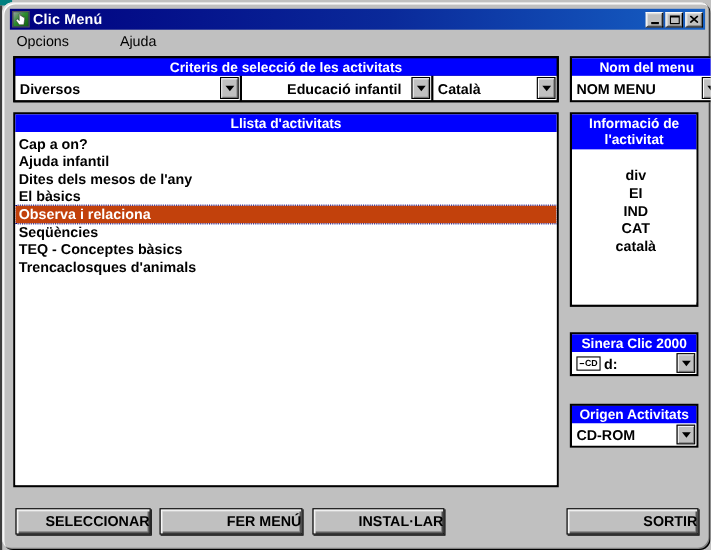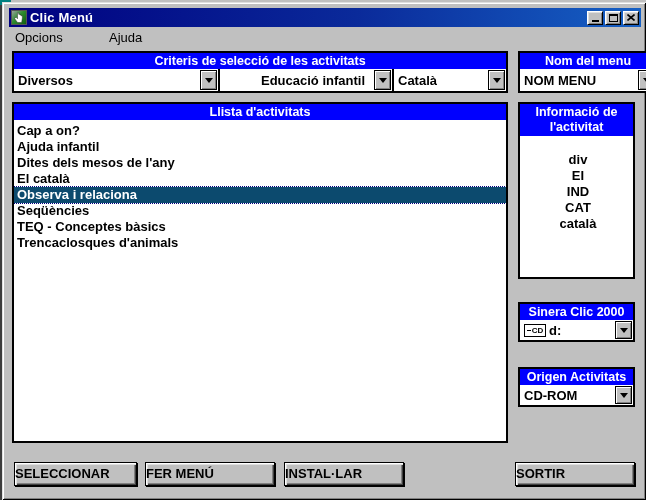--- a/index.html
+++ b/index.html
@@ -12,20 +12,21 @@
     overflow:hidden;
   }
   .desktop-fragment { position:absolute; left:0; top:0; width:11px; height:5px; background:#008080; }
   .screen-edge { position:absolute; left:0; top:5px; width:2px; height:495px; background:#3c3c3c; }
 
   .window {
     position:absolute; left:2px; top:2px; width:644px; height:498px;
     background:#c0c0c0;
     box-shadow: inset 1px 1px 0 #dfdfdf, inset -1px -1px 0 #000,
                 inset 2px 2px 0 #fff, inset -2px -2px 0 #808080;
+    border-radius: 10px;
   }
 
   
   .titlebar {
     position:absolute; left:7px; top:6px; width:632px; height:19px;
     background:linear-gradient(90deg,#000080 0%,#0a2a9a 55%,#1660c4 100%);
     display:flex; align-items:center; padding:0 2px; gap:3px;
   }
   .app-icon {
     width:16px; height:15px; flex:0 0 auto;
@@ -79,21 +80,21 @@
   .criteria-combos .c2 { width:112px; }
 
   
   .nom-panel { left:516px; top:49px; width:140px; height:42px; }
   .nom-combo { height:22px; }
 
   
   .list-panel { left:10px; top:100px; width:496px; height:341px; }
   .list-body { background:#fff; height:321px; padding-top:3px; overflow:hidden; }
   .list-item { height:16px; line-height:16px; font-weight:bold; padding-left:3px; white-space:nowrap; }
-  .list-item.selected { background:#0c4a6e; color:#fff; outline:1px dotted #000080; }
+  .list-item.selected { background:#c2410c; color:#fff; outline:1px dotted #000080; }
 
   
   .info-panel { left:516px; top:100px; width:117px; height:177px; }
   .info-body { background:#fff; height:139px; padding:16px 0 0 3px; }
   .info-line { height:16px; line-height:16px; font-weight:bold;text-align:center; }
 
   
   .sinera-panel { left:516px; top:300px; width:117px; height:40px; }
   .origen-panel { left:516px; top:365px; width:117px; height:40px; }
   .small-combo { height:20px; }
@@ -104,21 +105,21 @@
   }
   .cd-icon::before { content:""; width:4px; height:1px; background:#000; margin-right:1px; }
 
   
   .push-btn {
     position:absolute; top:460px; height:24px;
     background:#c0c0c0; border:1px solid #000;
     box-shadow: inset 1px 1px 0 #fff, inset 2px 2px 0 #dfdfdf,
                 inset -1px -1px 0 #404040, inset -2px -2px 0 #808080,
                 1px 1px 0 #000;
-    font-weight:bold; font-size:13px; text-align:left; line-height:22px;
+    font-weight:bold; font-size:13px; text-align:right; line-height:22px;
     font-family:"Liberation Sans", sans-serif;
   }
   .btn-select  { left:12px;  width:123px; }
   .btn-fermenu { left:143px; width:130px; }
   .btn-install { left:282px; width:120px; }
   .btn-exit    { left:513px; width:120px; }
 </style>
 </head>
 <body>
 
@@ -188,21 +189,21 @@
         </span>
     </div>
   </div>
 
   <div class="panel list-panel">
     <div class="panel-header">Llista d'activitats</div>
     <div class="list-body">
       <div class="list-item">Cap a on?</div>
       <div class="list-item">Ajuda infantil</div>
       <div class="list-item">Dites dels mesos de l'any</div>
-      <div class="list-item">El català</div>
+      <div class="list-item">El bàsics</div>
       <div class="list-item selected">Observa i relaciona</div>
       <div class="list-item">Seqüències</div>
       <div class="list-item">TEQ - Conceptes bàsics</div>
       <div class="list-item">Trencaclosques d'animals</div>
     </div>
   </div>
 
   <div class="panel info-panel">
     <div class="panel-header two-line">
       <div>Informació de</div>

